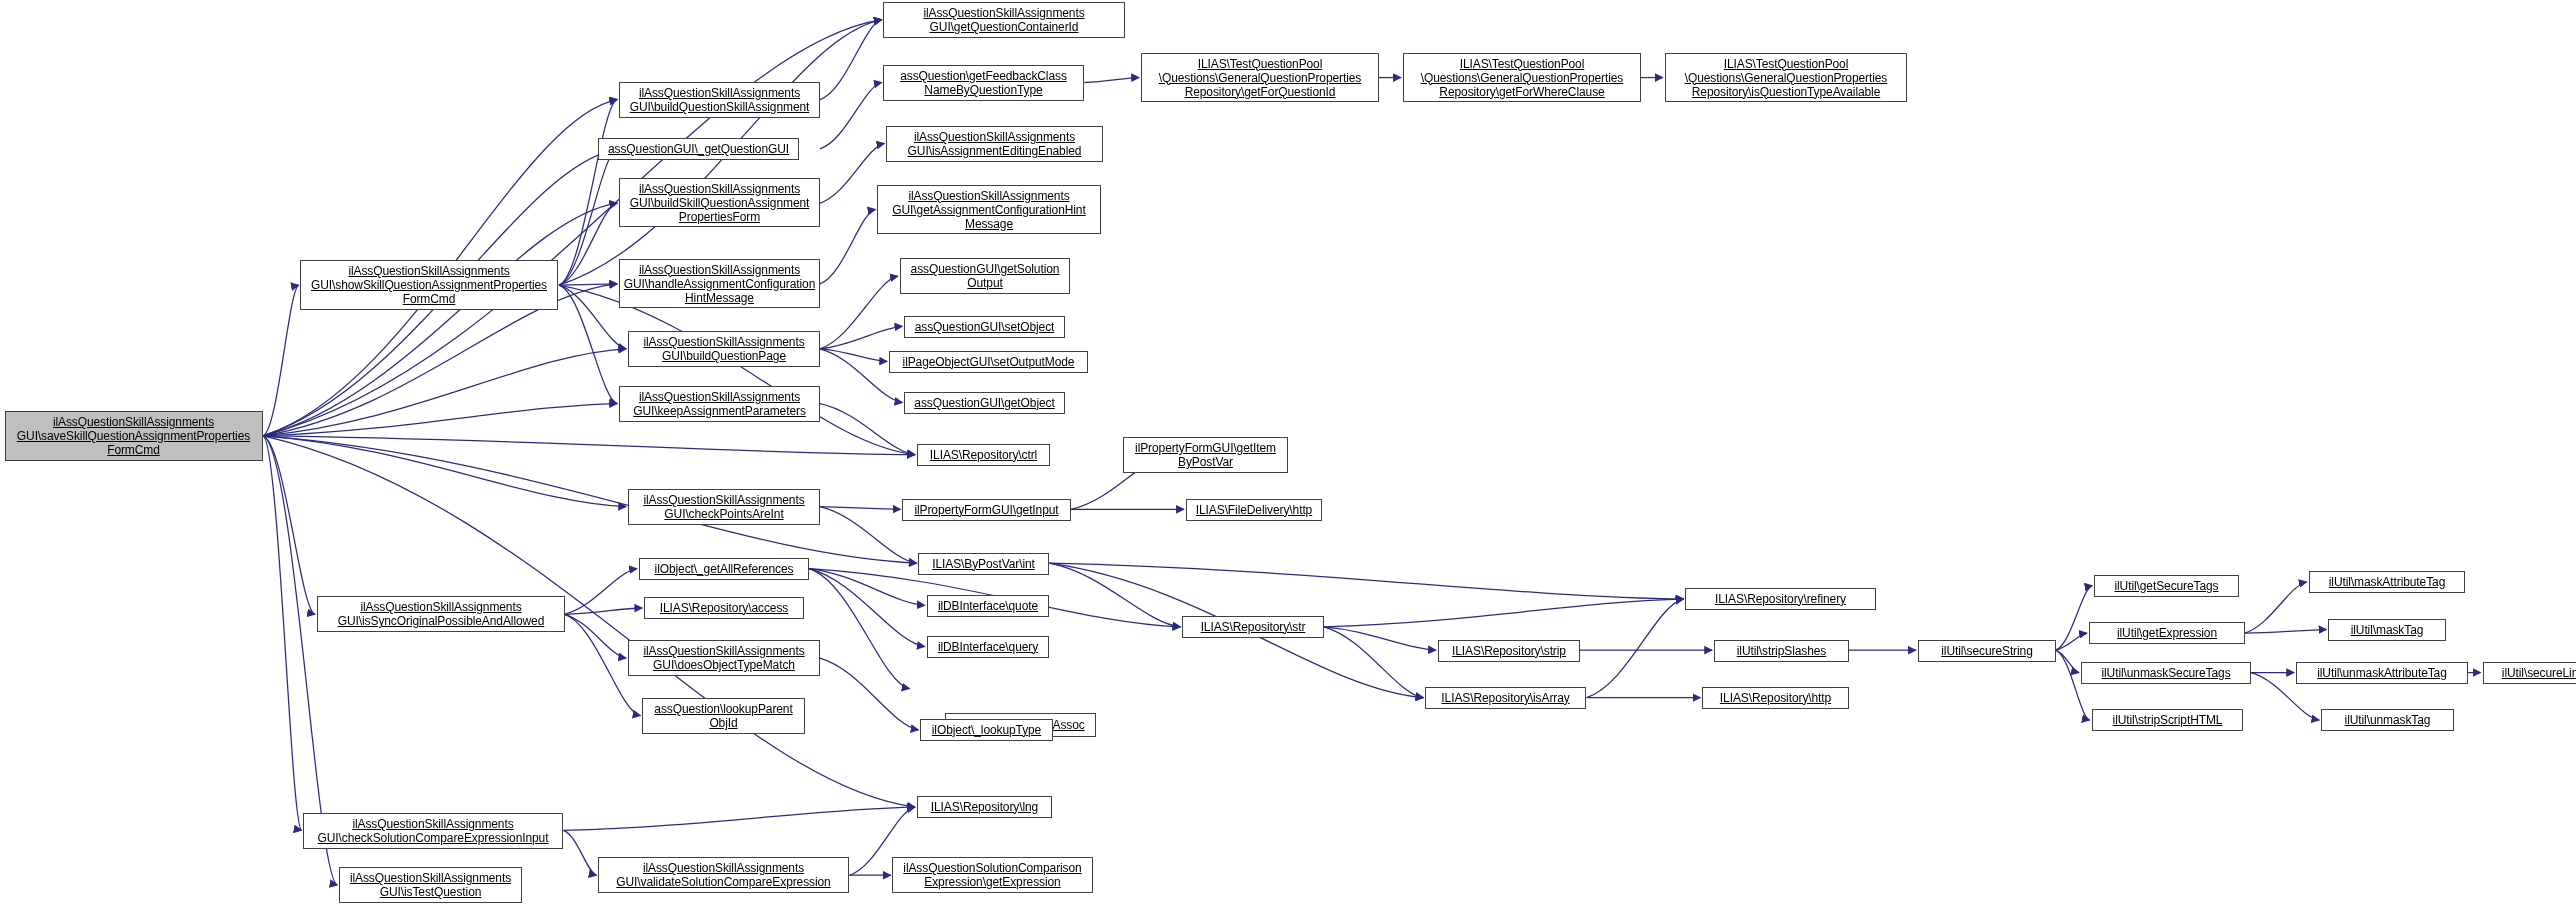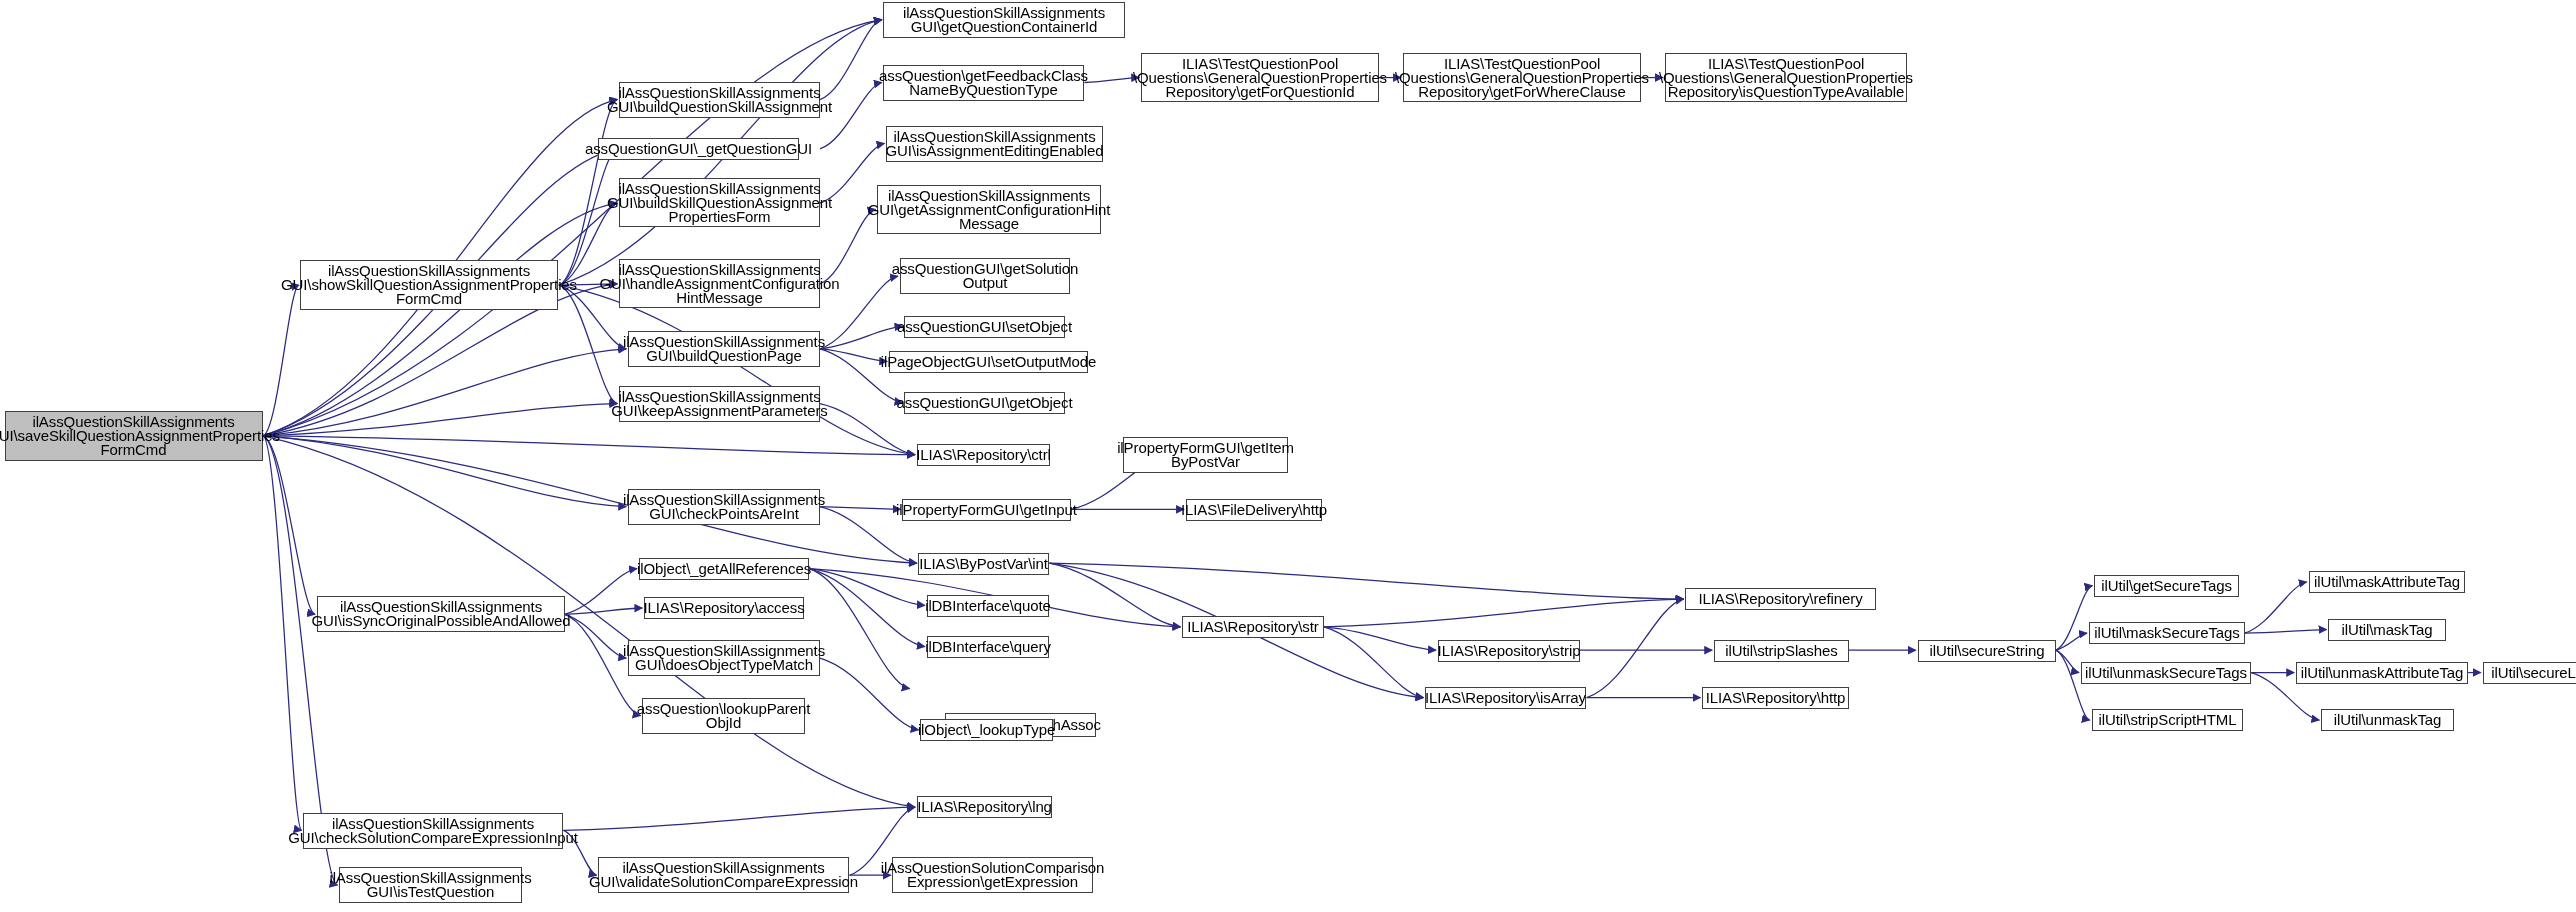--- a/index.html
+++ b/index.html
@@ -1,22 +1,22 @@
 <!DOCTYPE html>
 <html style="font-size:14.4px"><head>
 <meta charset="utf-8">
 <style>
   html,body{margin:0;padding:0;background:#ffffff;}
   body{font-family:"Liberation Sans", sans-serif;}
   #canvas{position:relative;width:2576px;height:912px;background:#fff;overflow:hidden;}
   svg#edges{position:absolute;left:0;top:0;width:2576px;height:912px;}
   .node{position:absolute;box-sizing:border-box;border:0.9px solid #404040;background:#ffffff;
         display:flex;align-items:center;justify-content:center;text-align:center;
-        font-family:"Liberation Sans", sans-serif;font-size:15px;line-height:14px;color:#000;
-        letter-spacing:-0.1px;}
+        font-family:"Liberation Sans", sans-serif;font-size:12px;line-height:14px;color:#000;
+        letter-spacing:-0.1px;text-decoration:underline;}
   .node.root{background:#bfbfbf;border:0.9px solid #404040;}
   .node span{display:block;padding:0 2.7px;white-space:pre-line;}
 </style>
 </head>
 <body>
 
 <div id="canvas">
   <svg id="edges" xmlns="http://www.w3.org/2000/svg" viewBox="0 0 2872 1017" width="2576" height="912">
     <defs>
       <marker id="arrow" viewBox="0 0 10 10" refX="9" refY="5" markerWidth="7" markerHeight="7" orient="auto-start-reverse">
@@ -246,21 +246,21 @@
       <div class="node" style="left: 1702px; top: 687px; width: 147px; height: 21.5px;">
         <span>ILIAS\Repository\http</span>
       </div>
       <div class="node" style="left: 1918px; top: 640px; width: 138px; height: 21.5px;">
         <span>ilUtil\secureString</span>
       </div>
       <div class="node" style="left: 2094px; top: 575px; width: 145px; height: 21.5px;">
         <span>ilUtil\getSecureTags</span>
       </div>
       <div class="node" style="left: 2089px; top: 622px; width: 156px; height: 21.5px;">
-        <span>ilUtil\maskSecureTags</span>
+        <span>ilUtil\getExpression</span>
       </div>
       <div class="node" style="left: 2081px; top: 662px; width: 170px; height: 21.5px;">
         <span>ilUtil\unmaskSecureTags</span>
       </div>
       <div class="node" style="left: 2092px; top: 709px; width: 151px; height: 21.5px;">
         <span>ilUtil\stripScriptHTML</span>
       </div>
       <div class="node" style="left: 2309px; top: 571px; width: 156px; height: 21.5px;">
         <span>ilUtil\maskAttributeTag</span>
       </div>

